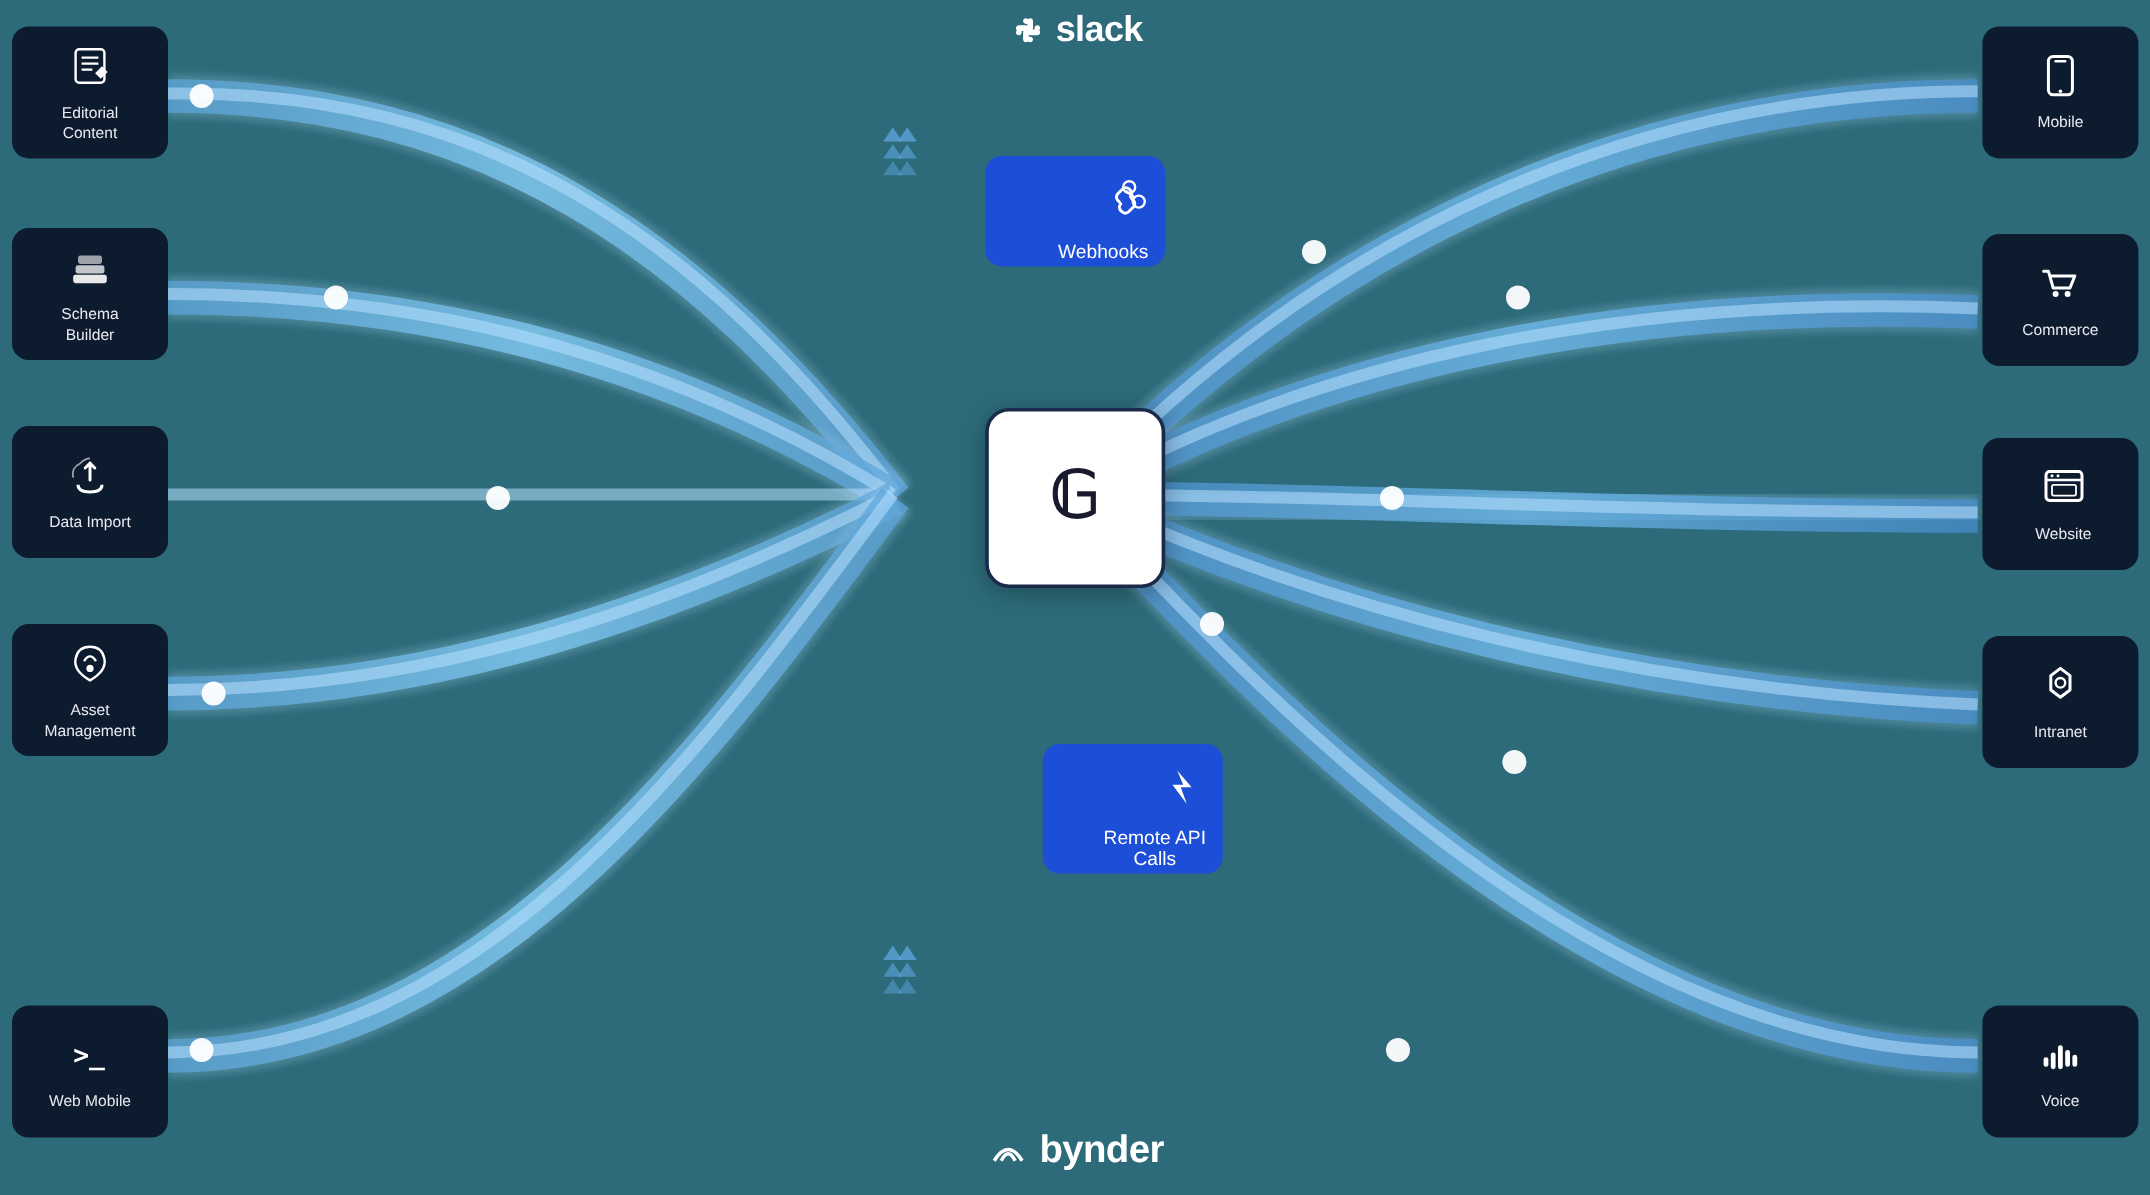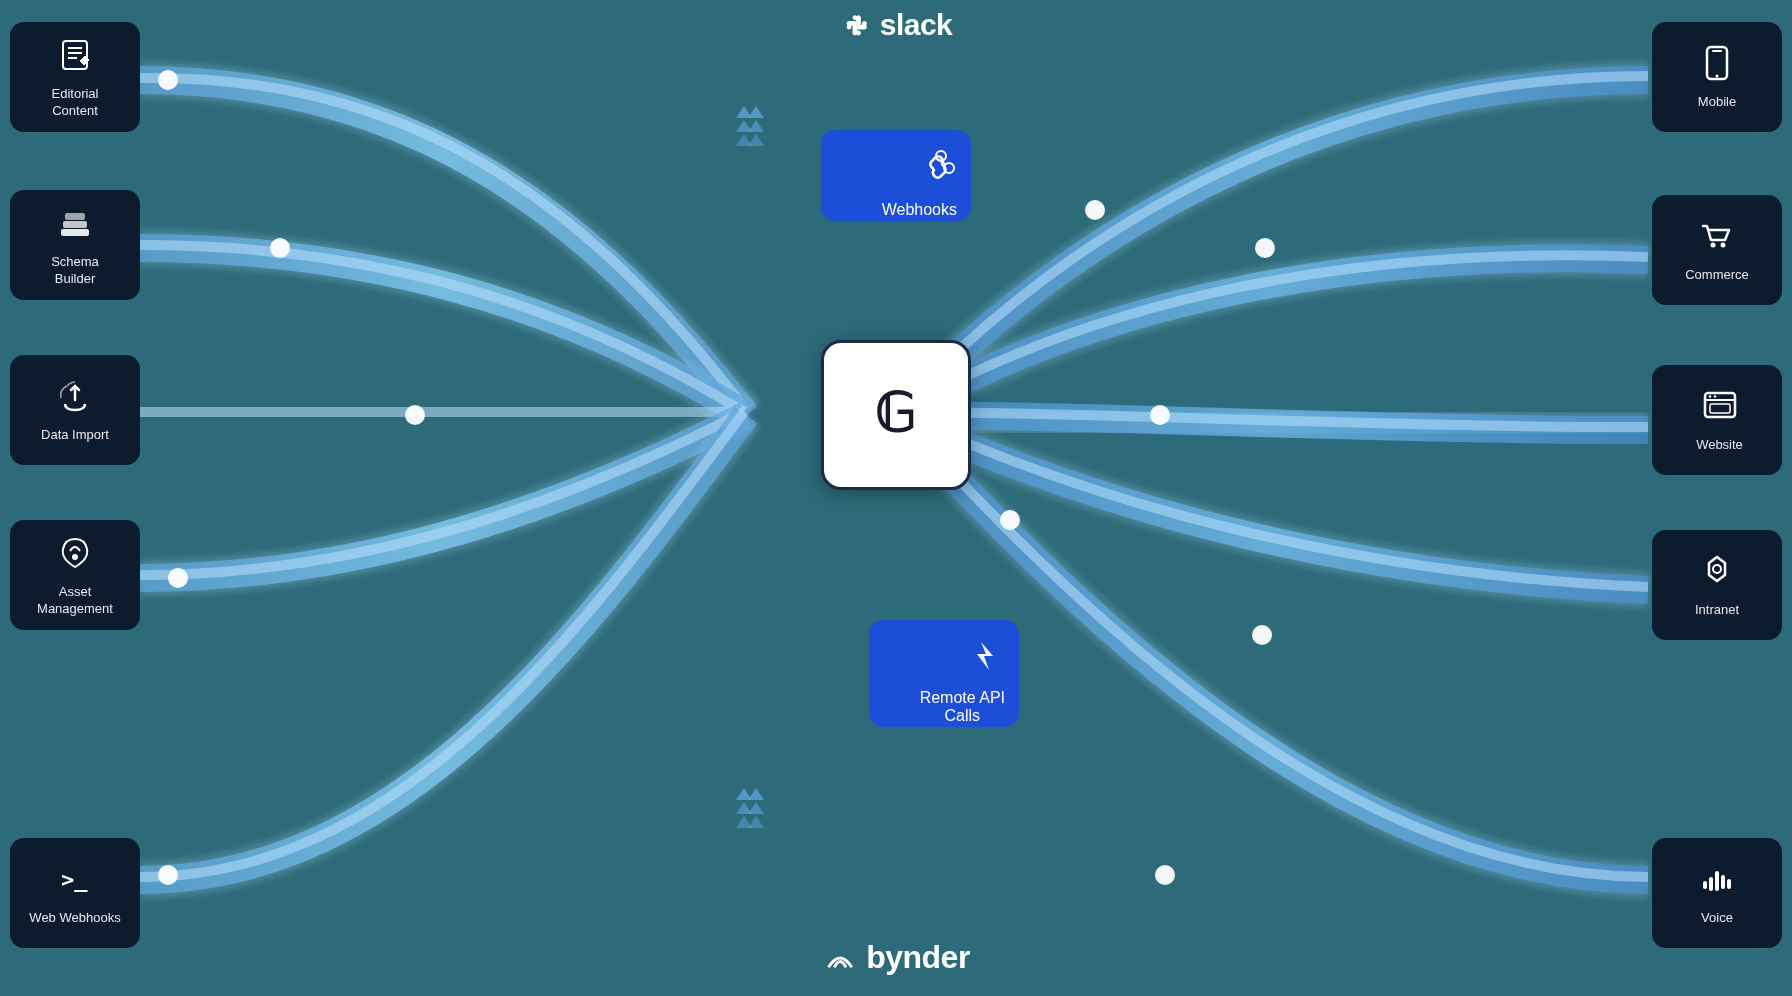--- a/index.html
+++ b/index.html
@@ -303,21 +303,21 @@
     <div class="label">Data Import</div>
   </div>
 
   <div class="node-card" style="top: 838px; left: 10px;">
     <div class="icon">
       <svg width="36" height="36" viewBox="0 0 36 36" fill="white">
         <text x="4" y="26" font-size="22" font-weight="900" fill="white" font-family="monospace">&gt;_</text>
       </svg>
     </div>
     <div class="label">Web
-Webhooks</div>
+Mobile</div>
   </div>
 
   <div class="node-card" style="top: 22px; right: 10px; align-items: center;">
     <div class="icon">
       <svg width="32" height="36" viewBox="0 0 32 36" fill="white">
         <rect x="6" y="2" width="20" height="32" rx="4" stroke="white" stroke-width="2.5" fill="none"></rect>
         <circle cx="16" cy="31" r="1.5" fill="white"></circle>
         <line x1="12" y1="6" x2="20" y2="6" stroke="white" stroke-width="2" stroke-linecap="round"></line>
       </svg>
     </div>

